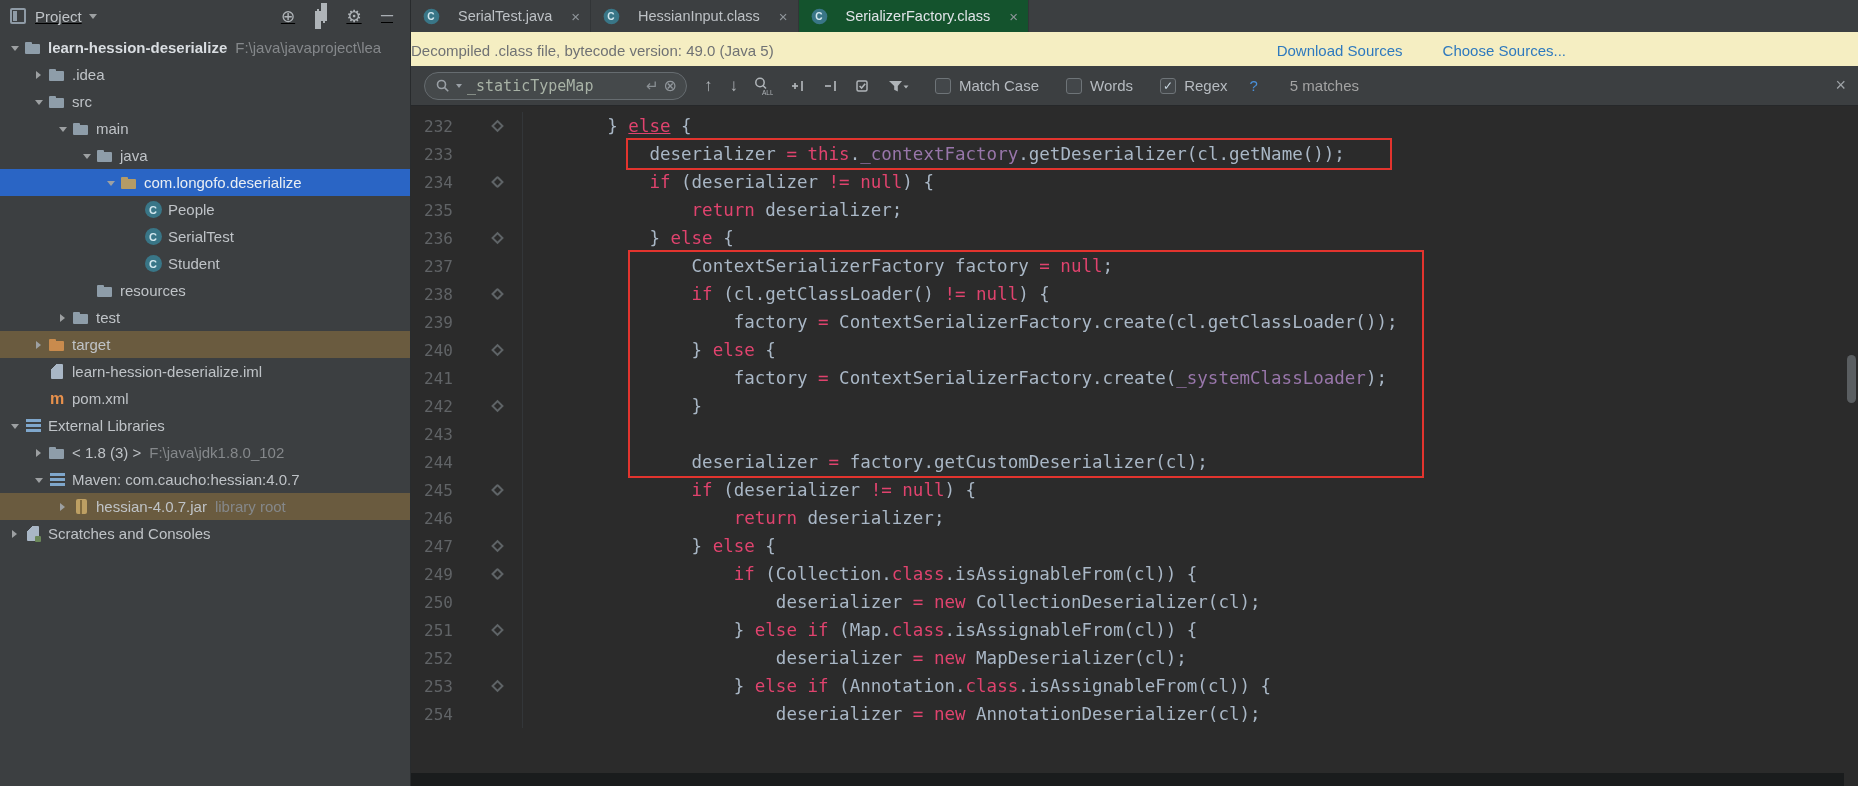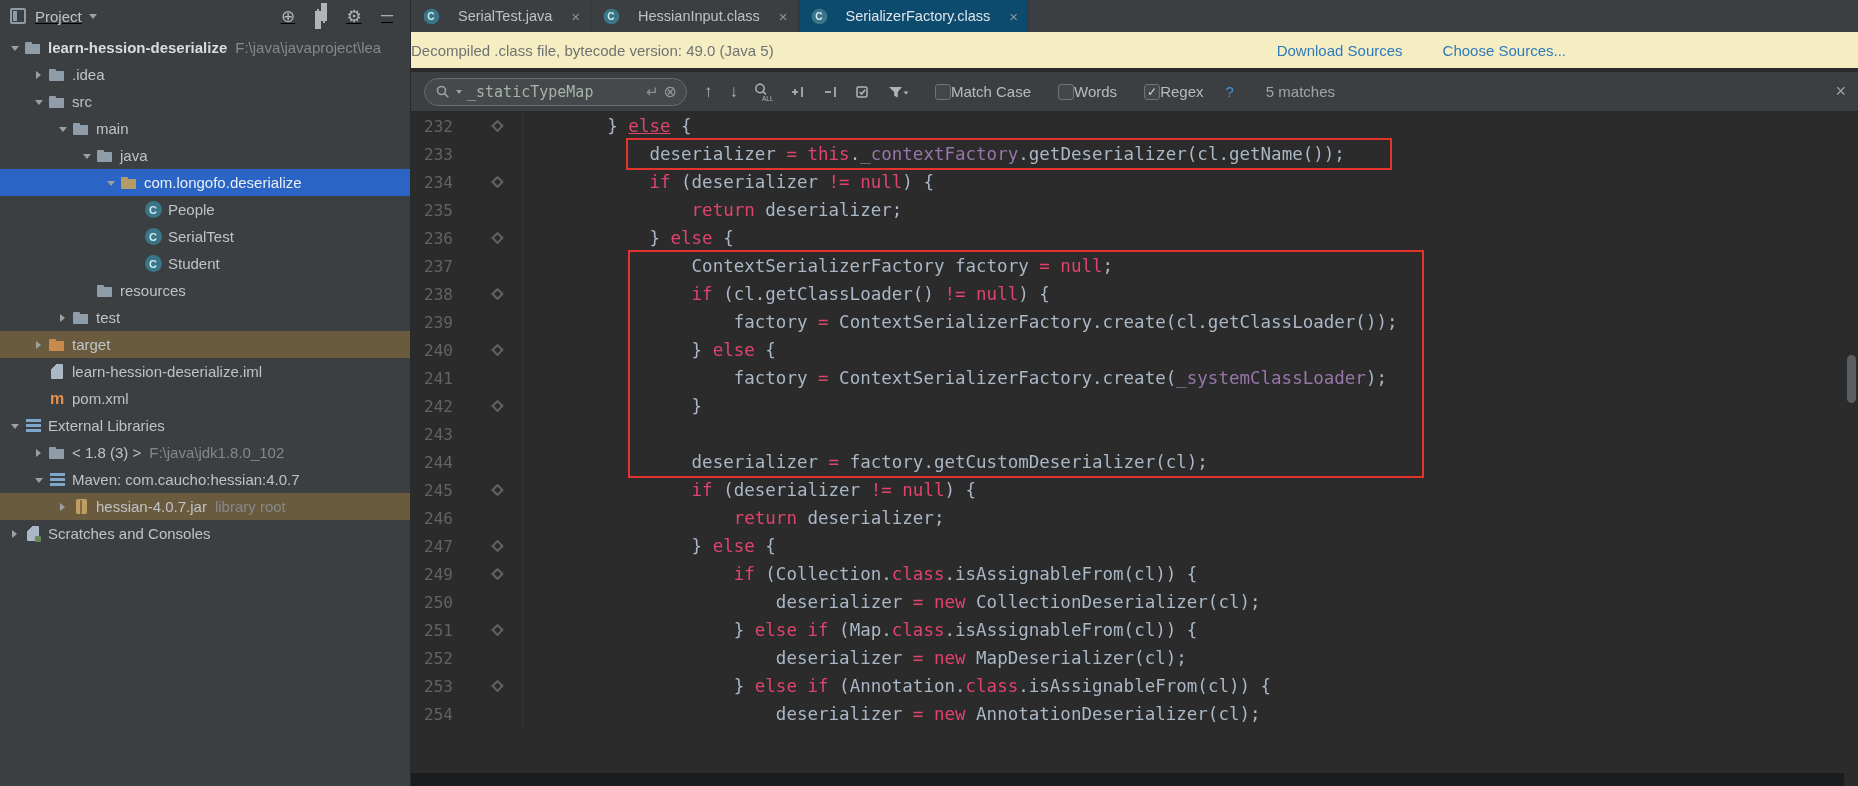--- a/index.html
+++ b/index.html
@@ -55,42 +55,42 @@
         background:repeating-linear-gradient(#7FA7CC 0 3px, transparent 3px 5px); }
   .icon-jar::before { content:""; width:11px; height:15px; background:#BD9F63; border-radius:2px; }
   .icon-jar::after  { content:""; position:absolute; left:8px; top:2px; width:2px; height:14px; background:#806A3E; }
   .icon.sm { transform:scale(.92); margin-right:2px; }
 
   
   .tab-bar { position:absolute; left:411px; top:0; right:0; height:32px; background:var(--panel-bg,#3C3F41);
              display:flex; z-index:2; }
   .tab { display:flex; align-items:center; gap:16px; padding:0 10px 0 11px; font-size:14.5px;
          color:#BDC1C5; border-right:1px solid #323537; }
-  .tab.active { background:#0c4a6e; color:#E0E4E8; }
+  .tab.active { background:#14532d; color:#E0E4E8; }
   .tab-close { color:#90969B; font-size:15px; margin-left:3px; }
 
   .notification-bar { position:absolute; left:411px; top:32px; right:0; height:36px;
         background:var(--notification-bg,#F5EEC2); display:flex; align-items:center;
         padding-left:0; font-size:15px; color:#707274; z-index:2; }
   .notif-links { margin-left:auto; margin-right:292px; display:flex; gap:40px; }
   .notif-link { color:var(--link-blue,#2E79BE); }
 
-  .search-bar { position:absolute; left:411px; top:72px; right:0; height:40px;
+  .search-bar { position:absolute; left:411px; top:66px; right:0; height:40px;
         background:var(--panel-bg,#3C3F41); border-bottom:1px solid #26282A;
         display:flex; align-items:center; padding-left:13px; color:#AFB4B8; z-index:2; }
   .search-field { width:263px; height:28px; background:#45494B; border:1px solid #666C70;
         border-radius:14px; display:flex; align-items:center; padding:0 9px 0 10px; gap:5px; flex:none; }
   .sf-chev { width:0; height:0; border:3px solid transparent; border-top:4px solid #9AA0A6; margin-top:4px; }
   .search-query { font-family:"DejaVu Sans Mono",monospace; font-size:15px; color:#A8B2A6; flex:1; overflow:hidden; }
   .enter-glyph { color:#8A9094; font-size:15px; }
   .clear-glyph { color:#90969B; font-size:16px; }
   .sb-icon { margin-left:17px; font-size:17px; color:#B0B5B9; display:inline-flex; align-items:center; }
   .sb-svg { margin-left:15px; display:inline-flex; align-items:center; }
   .sb-opts { display:flex; align-items:center; margin-left:26px; gap:27px; }
-  .opt { display:flex; align-items:center; font-size:15px; color:#B6BBC0; }
+  .opt { display:flex; align-items:center; gap:8px; font-size:15px; color:#B6BBC0; }
   .cbx { width:16px; height:16px; background:#43474A; border:1px solid #6E7478; border-radius:3px;
          display:flex; align-items:center; justify-content:center; font-size:12px; color:#C8D6E0; flex:none; }
   .help-link { color:#4A90D9; font-size:15px; margin-left:22px; }
   .match-count { margin-left:32px; font-size:15px; color:#a3a3a3; }
   .search-close { position:absolute; right:12px; top:9px; font-size:18px; color:#9DA2A6; }
 
   
   .code-area { position:absolute; left:411px; top:108px; right:0; bottom:0;
                background:var(--editor-bg,#2B2B2B); overflow:hidden; }
   .code-lines { padding-top:4px; font-family:"DejaVu Sans Mono",monospace; font-size:17.5px; }

